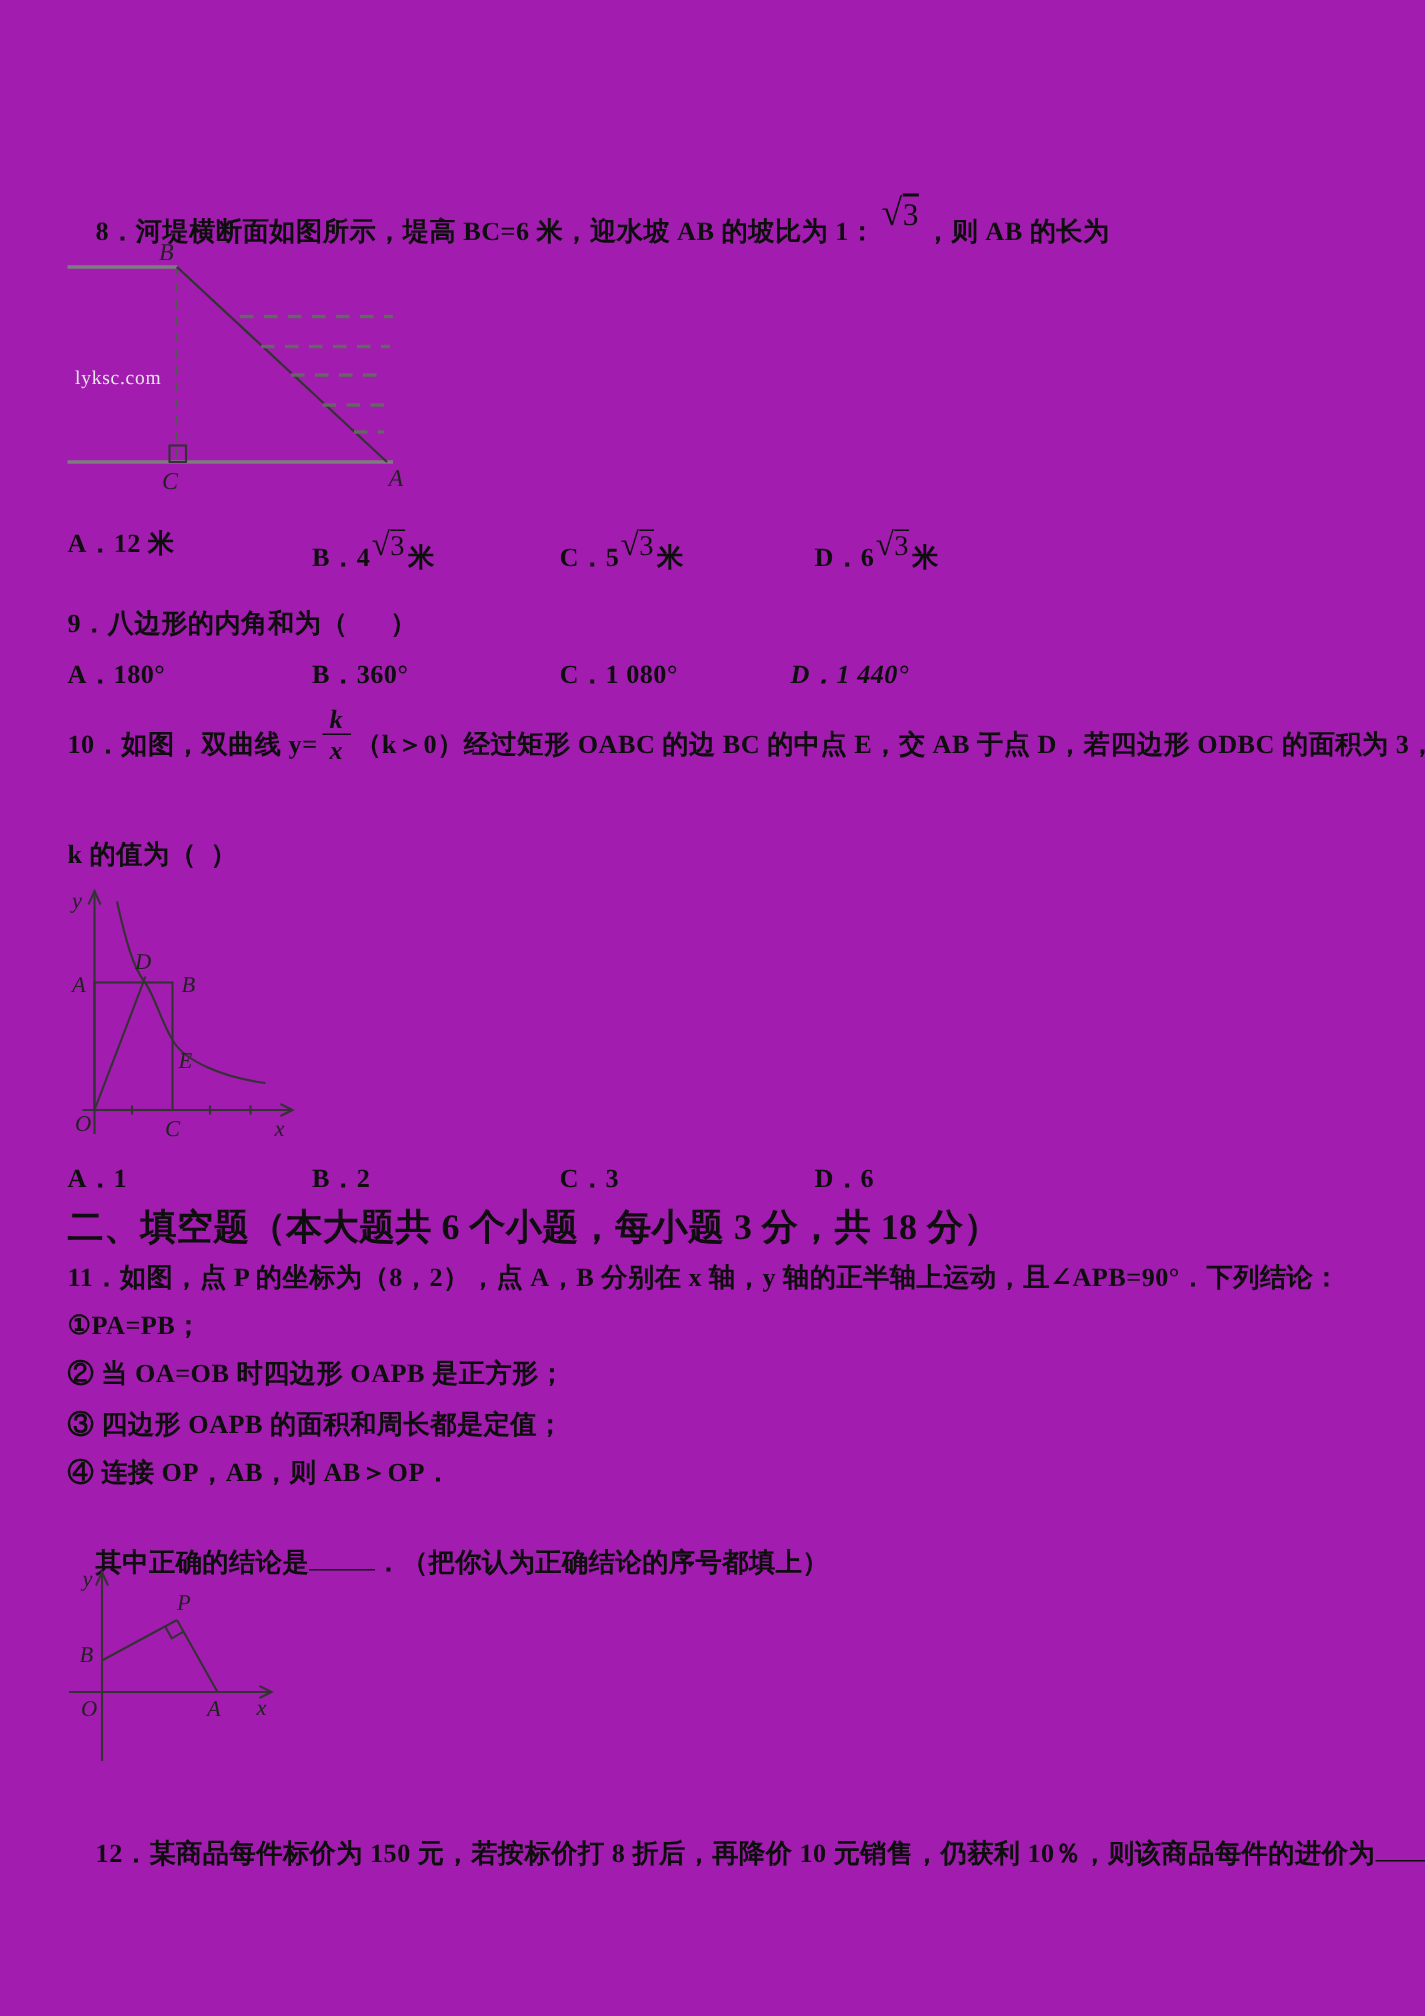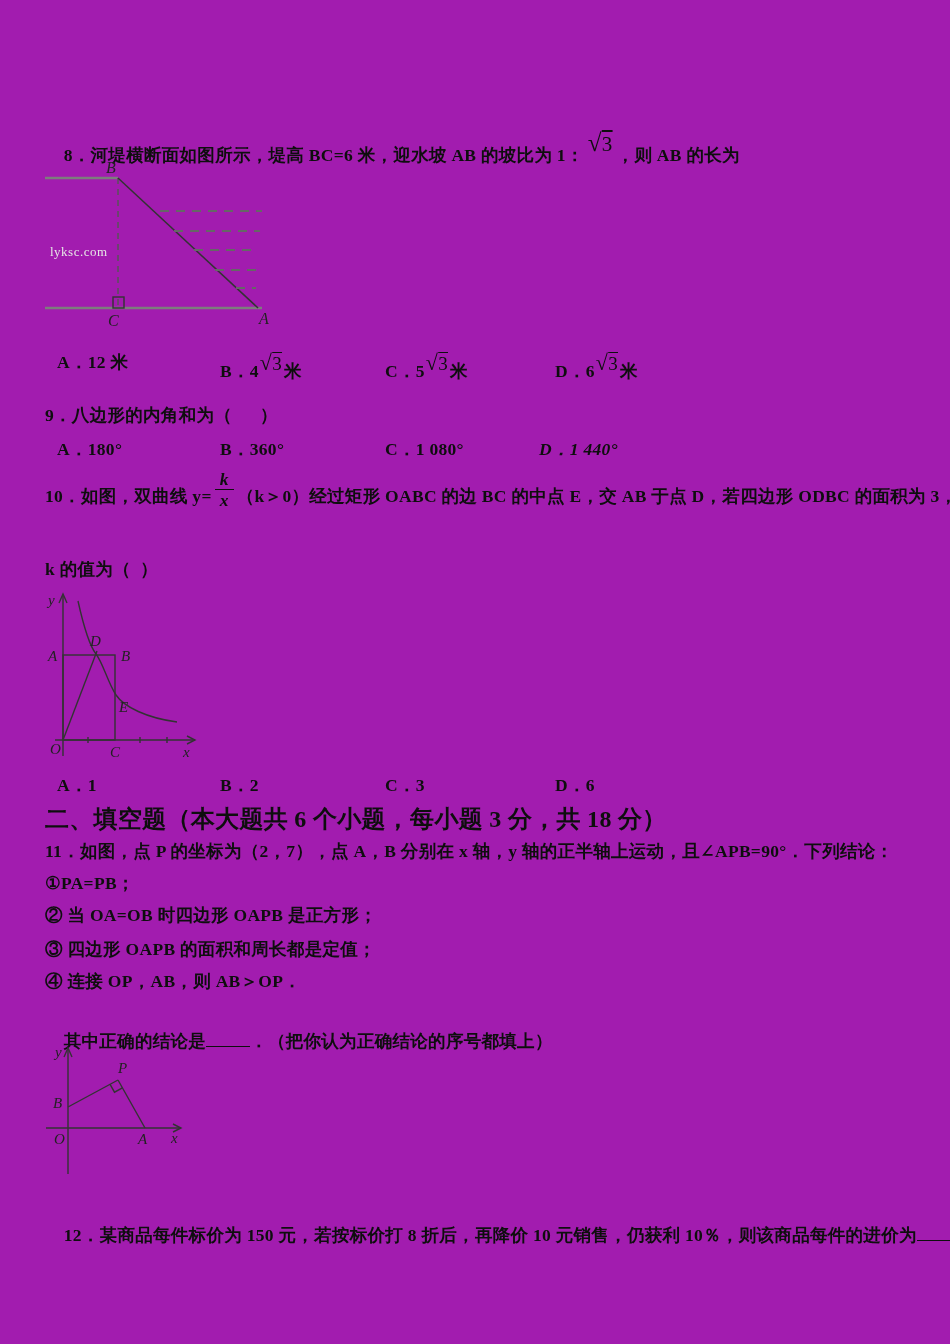--- a/index.html
+++ b/index.html
@@ -7,21 +7,21 @@
     position:relative;
     width:950px;height:1344px;
     background:#a21caf;
     color:#0e0e0e;
     font-family:"Liberation Serif","DejaVu Serif",serif;
     font-weight:bold;
     font-size:17.5px;
     overflow:hidden;
   }
   .line{position:absolute;white-space:pre;letter-spacing:0.3px;line-height:26px;}
-  .optrow{position:absolute;left:0;top:0;width:808px;height:44px;margin-left:12px;}
+  .optrow{position:absolute;left:0;top:0;width:808px;height:44px;}
   .opt{position:absolute;white-space:pre;letter-spacing:0.3px;}
   
   .srad{display:inline-block;font-weight:normal;}
   .srad .rsign{font-size:22px;}
   .srad .rd{font-size:19px;text-decoration:overline;}
   .srad.raised{vertical-align:7px;margin:0 2px 0 1px;}
   .srad.title-rad{vertical-align:10px;margin:0 4px;}
   .srad.title-rad .rsign{font-size:25px;}
   .srad.title-rad .rd{font-size:21px;}
   
@@ -119,21 +119,21 @@
 
   <div class="optrow" style="top:773px;">
     <span class="opt" style="left:45px;">A．1</span>
     <span class="opt" style="left:208px;">B．2</span>
     <span class="opt" style="left:373px;">C．3</span>
     <span class="opt" style="left:543px;">D．6</span>
   </div>
 
   <div class="line" style="left:45px;top:806px;font-size:24px;">二、填空题（本大题共 6 个小题，每小题 3 分，共 18 分）</div>
 
-  <div class="line" style="left:45px;top:838px;">11．如图，点 P 的坐标为（2，7），点 A，B 分别在 x 轴，y 轴的正半轴上运动，且∠APB=90°．下列结论：</div>
+  <div class="line" style="left:45px;top:838px;">11．如图，点 P 的坐标为（8，2），点 A，B 分别在 x 轴，y 轴的正半轴上运动，且∠APB=90°．下列结论：</div>
   <div class="line" style="left:45px;top:870px;">①PA=PB；</div>
   <div class="line" style="left:45px;top:902px;">② 当 OA=OB 时四边形 OAPB 是正方形；</div>
   <div class="line" style="left:45px;top:968px;">④ 连接 OP，AB，则 AB＞OP．</div>
   <div class="line" style="left:45px;top:936px;">③ 四边形 OAPB 的面积和周长都是定值；</div>
   <div class="line" style="left:45px;top:1002px;">
     <span>其中正确的结论是</span><span class="blank w44"></span><span>．（把你认为正确结论的序号都填上）</span>
   </div>
 
   <svg style="position:absolute;left:38px;top:1042px;" width="150" height="138" viewBox="0 0 150 138">
     <g stroke="#333" stroke-width="1.4" fill="none">

